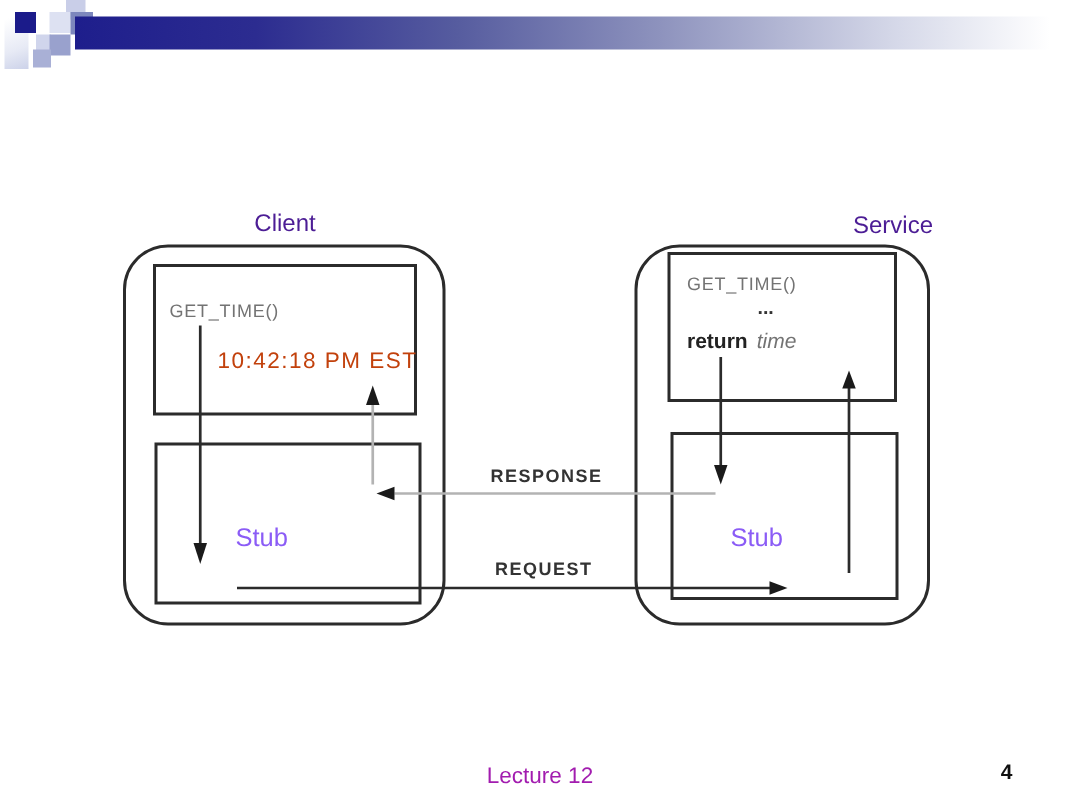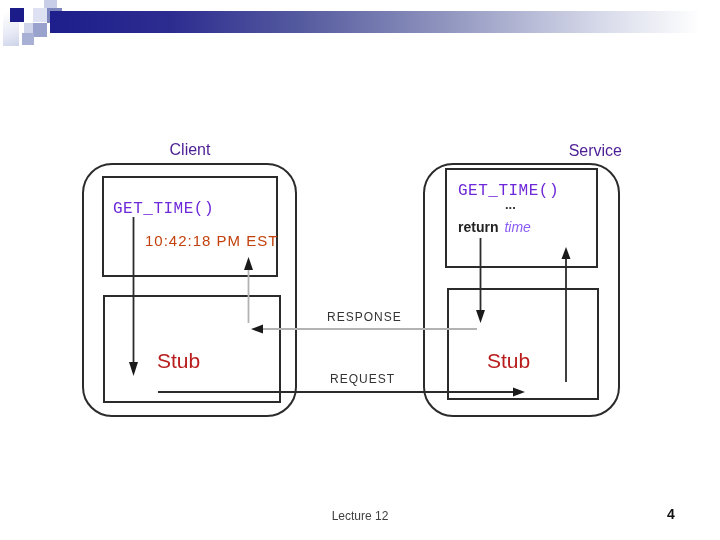--- a/index.html
+++ b/index.html
@@ -33,40 +33,40 @@
   .client-top{left:102px;top:176px;width:172px;height:97px;}
   .client-stub{left:103px;top:295px;width:174px;height:104px;}
   .service-outer{left:423px;top:163px;width:193px;height:250px;}
   .service-top{left:445px;top:168px;width:149px;height:96px;}
   .service-stub{left:447px;top:288px;width:148px;height:108px;}
 
   
   .box-title{font-size:16px;color:#4c1d95;width:200px;text-align:center;}
   .client-title{left:90px;top:141px;}
   .service-title{left:422px;top:142px;text-align:right;}
-  .code{font-size:16px;color:#6d28d9;letter-spacing:0.5px;font-family:Liberation Mono, monospace;}
+  .code{font-size:12px;color:#737373;letter-spacing:0.5px;}
   .client-call{left:113px;top:200px;}
   .client-result{left:145px;top:232px;font-size:15px;color:#c2410c;letter-spacing:1px;}
   .service-sig{left:458px;top:182px;}
   .service-ellipsis{left:505px;top:197px;font-size:13px;font-weight:bold;color:#333;}
   .service-return{left:458px;top:219px;font-size:14px;color:#222;}
   .service-return .kw{font-weight:bold;font-style:normal;}
-  .service-return .val{font-style:italic;margin-left:6px;color:#8b5cf6;}
-  .stub-label{font-size:21px;color:#b91c1c;}
+  .service-return .val{font-style:italic;margin-left:6px;color:#737373;}
+  .stub-label{font-size:17px;color:#8b5cf6;}
   .client-stub-label{left:157px;top:349px;}
   .service-stub-label{left:487px;top:349px;}
-  .msg-label{font-size:12px;color:#333;letter-spacing:1px;}
+  .msg-label{font-size:12px;color:#333;letter-spacing:1px;font-weight:bold;}
   .response-label{left:327px;top:310px;}
   .request-label{left:330px;top:372px;}
 
   
   .overlay{left:0;top:0;width:720px;height:540px;pointer-events:none;}
 
   
-  .footer-center{left:0;top:509px;width:720px;text-align:center;font-size:12px;color:#404040;}
+  .footer-center{left:0;top:509px;width:720px;text-align:center;font-size:15px;color:#a21caf;}
   .page-num{left:656px;top:506px;width:30px;text-align:center;font-size:14px;font-weight:bold;color:#111;}
 </style>
 </head>
 <body>
 
 <div class="slide">
 
   <div>
     <div class="abs deco-strip"></div>
     <div class="sq sq-top"></div>

